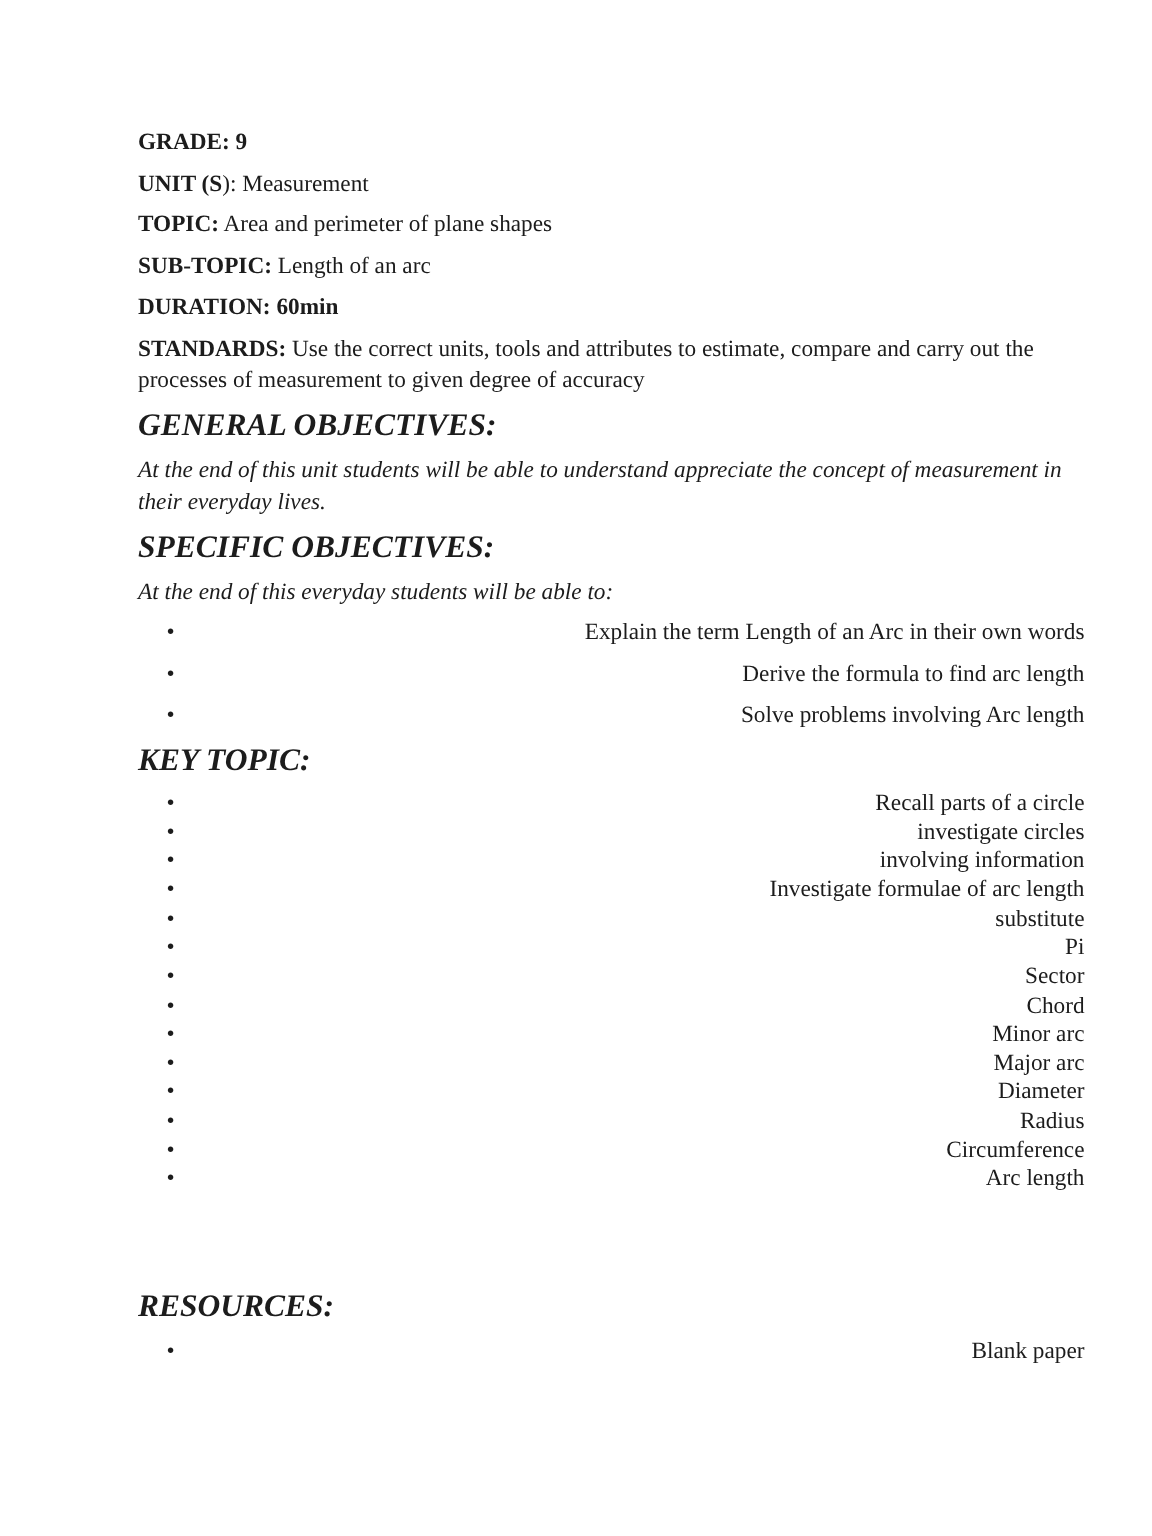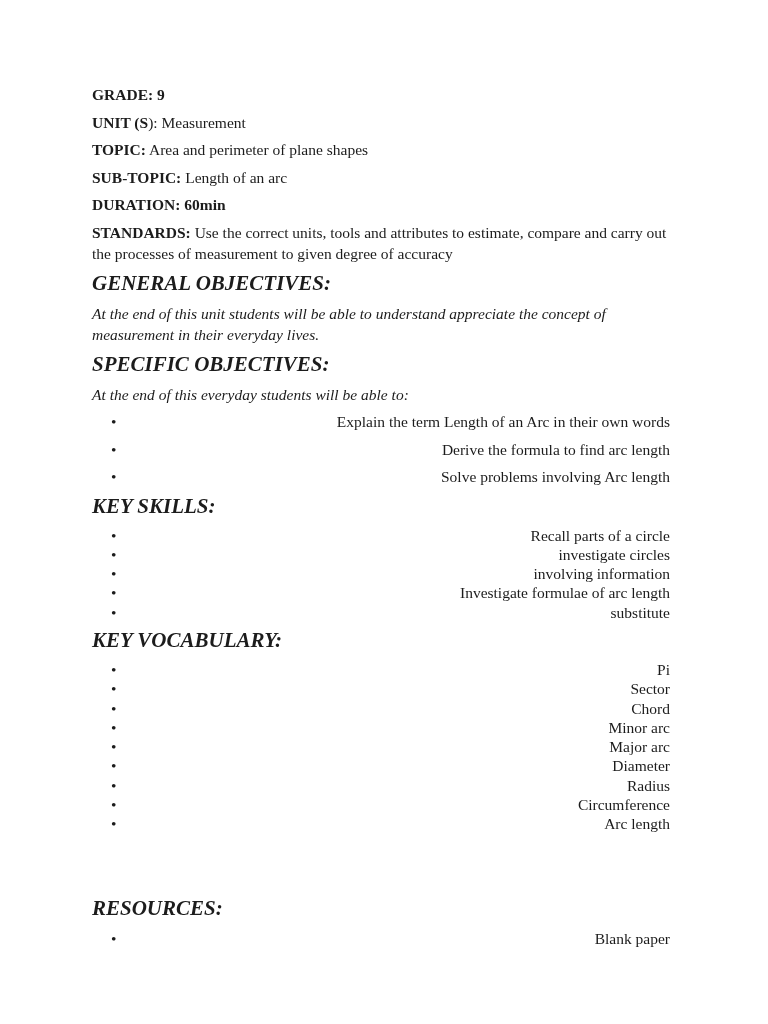--- a/index.html
+++ b/index.html
@@ -12,21 +12,21 @@
     background: #ffffff;
     overflow: hidden;
     color: #1c1c1c;
     font-family: "Liberation Serif", "DejaVu Serif", serif;
     font-size: 15.5px;
   }
   .page {
     box-sizing: border-box;
     width: 768px;
     height: 1024px;
-    padding: 84px 98px 0 92px;
+    padding: 84px 45px 0 92px;
     background: #ffffff;
   }
   .field {
     margin: 0 0 6px 0;
     line-height: 21.5px;
   }
   .b {
     font-weight: bold;
   }
   .heading {
@@ -107,21 +107,21 @@
           <span class="btext">Derive the formula to find arc length</span>
         </li>
       <li>
           <span class="bullet">•</span>
           <span class="btext">Solve problems involving Arc length</span>
         </li>
     </ul>
   </div>
 
   <div>
-    <p class="heading">KEY SKILLS:</p>
+    <p class="heading">KEY TOPIC:</p>
     <ul class="blist tight">
       <li>
           <span class="bullet">•</span>
           <span class="btext">Recall parts of a circle</span>
         </li>
       <li>
           <span class="bullet">•</span>
           <span class="btext">investigate circles</span>
         </li>
       <li>
@@ -133,21 +133,20 @@
           <span class="btext">Investigate formulae of arc length</span>
         </li>
       <li>
           <span class="bullet">•</span>
           <span class="btext">substitute</span>
         </li>
     </ul>
   </div>
 
   <div>
-    <p class="heading">KEY VOCABULARY:</p>
     <ul class="blist tight">
       <li>
           <span class="bullet">•</span>
           <span class="btext">Pi</span>
         </li>
       <li>
           <span class="bullet">•</span>
           <span class="btext">Sector</span>
         </li>
       <li>

